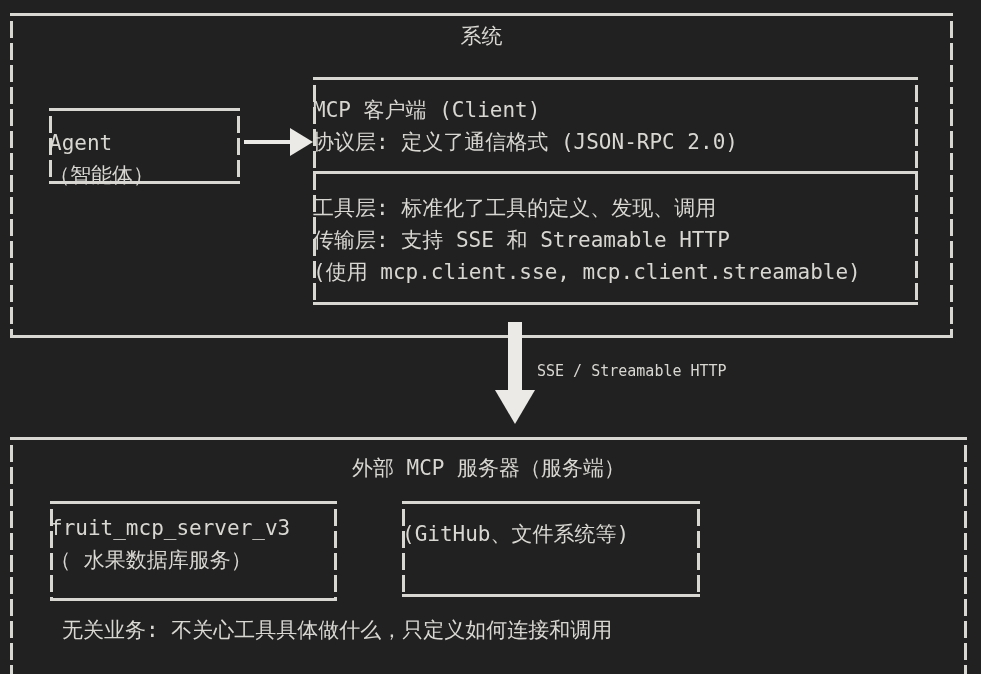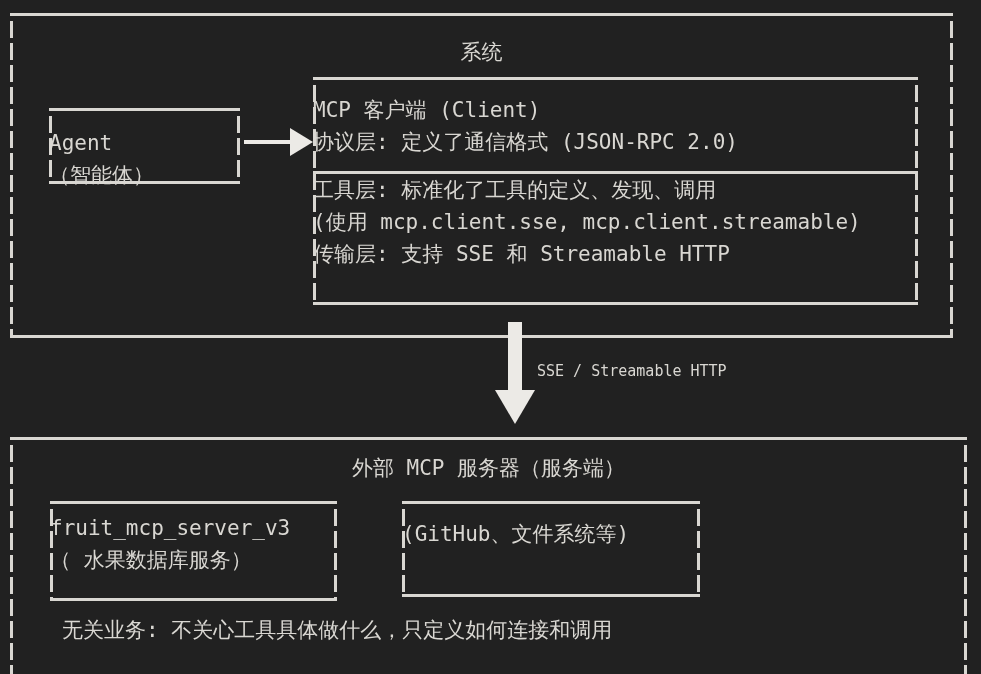--- a/index.html
+++ b/index.html
@@ -42,33 +42,33 @@
     white-space: nowrap;
   }
   .box-title {
     font-size: 21px;
     line-height: 32px;
     text-align: center;
     white-space: nowrap;
   }
 
   .system-box { left: 10px; top: 13px; width: 943px; height: 325px; }
-  .system-box > .box-title { padding-top: 20px; }
+  .system-box > .box-title { padding-top: 4px; }
 
   .agent-box { left: 39px; top: 92px; width: 191px; height: 76px; padding-top: 16px; }
 
   .client-box { left: 303px; top: 61px; width: 605px; height: 228px; }
   .client-top { padding-top: 14px; }
   .client-divider {
     position: absolute;
     left: 0; right: 0; top: 91px;
     height: 3px;
     background: var(--fg);
   }
-  .client-bottom { margin-top: 16px; }
+  .client-bottom { margin-top: 34px; }
 
   .h-arrow-shaft {
     position: absolute;
     left: 244px; top: 140px;
     width: 46px; height: 4px;
     background: var(--arrow);
   }
   .h-arrow-head {
     position: absolute;
     left: 290px; top: 128px;
@@ -130,22 +130,22 @@
     </div>
 
     <div class="box client-box">
       <div class="client-top">
         <div class="t">MCP 客户端 (Client)</div>
         <div class="t">协议层: 定义了通信格式 (JSON-RPC 2.0)</div>
       </div>
       <div class="client-divider"></div>
       <div class="client-bottom">
         <div class="t">工具层: 标准化了工具的定义、发现、调用</div>
+        <div class="t">传输层: 支持 SSE 和 Streamable HTTP</div>
         <div class="t">(使用 mcp.client.sse, mcp.client.streamable)</div>
-        <div class="t">传输层: 支持 SSE 和 Streamable HTTP</div>
       </div>
     </div>
   </div>
 
   <div class="h-arrow-shaft"></div>
   <div class="h-arrow-head"></div>
 
   <div class="v-arrow-shaft"></div>
   <div class="v-arrow-head"></div>
   <div class="conn-label">SSE / Streamable HTTP</div>

